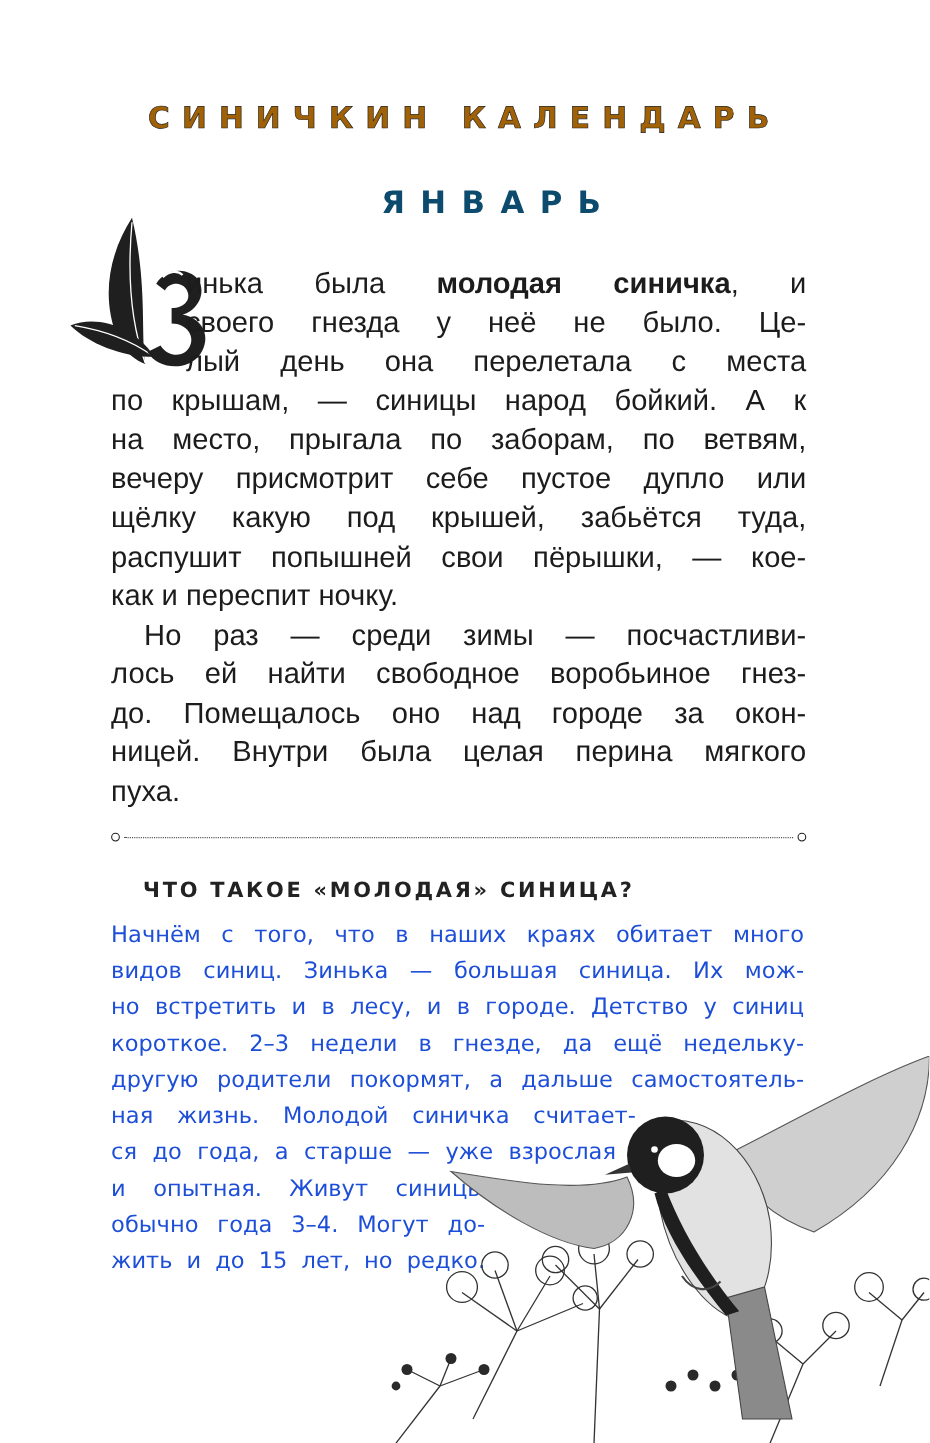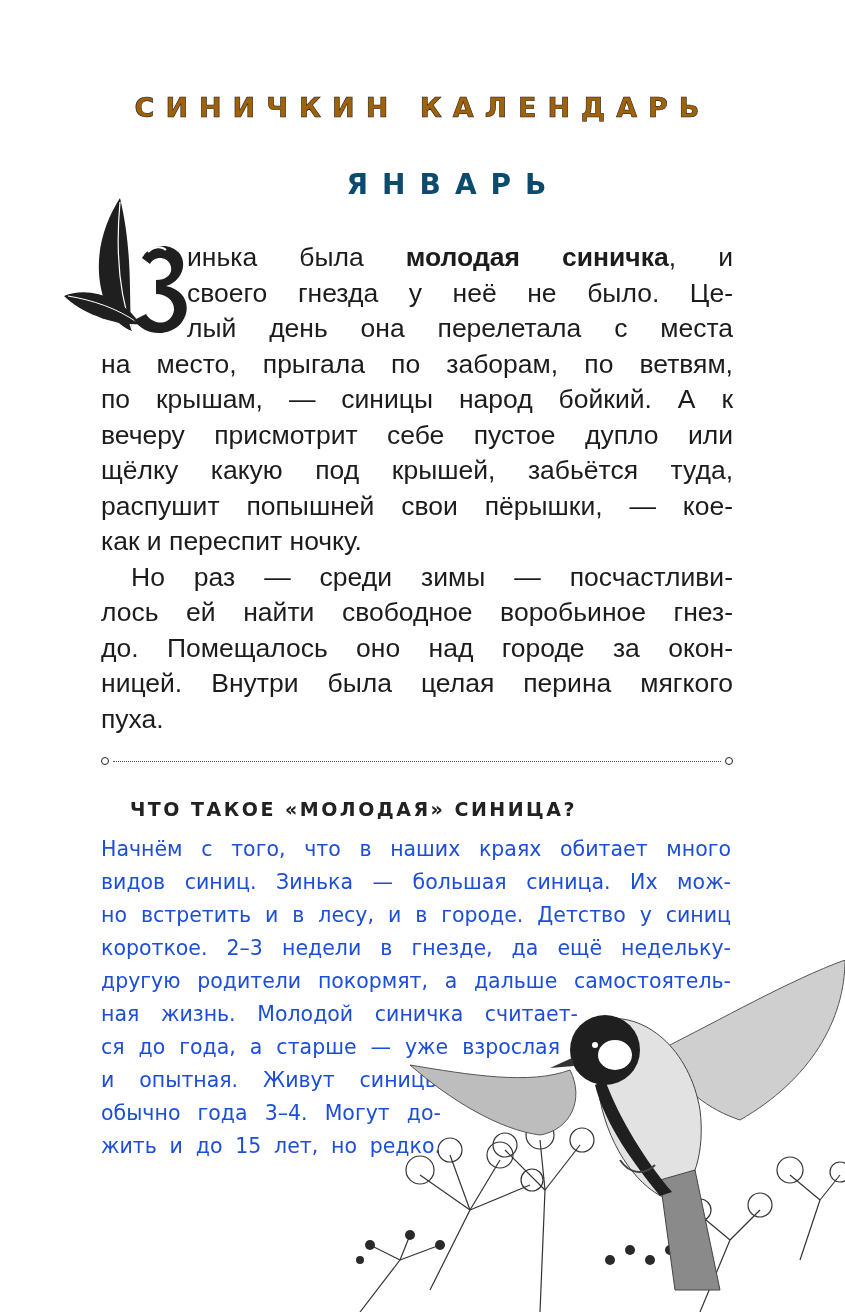--- a/index.html
+++ b/index.html
@@ -18,21 +18,21 @@
       font-family: "DejaVu Sans", sans-serif; font-size: 28px; letter-spacing: 14px;
       font-weight: bold; color: #0c4a6e; padding-left: 31px;
     }
     .story {
       position: absolute; left: 101px; width: 632px; top: 240px;
       font-family: "Liberation Sans", sans-serif; font-size: 26.5px; line-height: 35.5px;
       color: #1c1c1c;
     }
     .line { display: block; white-space: nowrap; text-align: justify; text-align-last: justify; height: 35.5px; }
     .line.last { text-align-last: left; }
-    .line.indent-drop { margin-left: 86px; }
+    .line.indent-drop { margin-left: 68px; }
     .line.para-indent { padding-left: 30px; }
     .story b { font-weight: bold; }
     .dropcap {
       position: absolute; left: 62px; top: 196px; width: 130px; height: 145px;
     }
     .divider {
       position: absolute; left: 101px; top: 756px; width: 632px; height: 10px;
     }
     .divider .dot-l, .divider .dot-r {
       position: absolute; top: 1px; width: 6px; height: 6px; border: 1.5px solid #222; border-radius: 50%;
@@ -78,22 +78,22 @@
   <path d="M6 100 C30 104, 55 112, 76 127" stroke="#fff" stroke-width="1" fill="none"></path>
 
   <path d="M80 62 C88 48, 108 46, 118 58 C126 70, 118 86, 104 90 C124 94, 130 112, 120 126 C108 142, 82 140, 72 124 L84 118 C90 128, 104 130, 110 120 C116 110, 108 98, 94 98 L94 84 C106 84, 112 76, 108 68 C104 60, 92 60, 88 68 Z" fill="#1f1f1f"></path>
   <path d="M86 56 C92 50, 100 50, 104 54" stroke="#fff" stroke-width="2" fill="none"></path>
 </svg>
 
 <div class="story">
   <span class="line indent-drop"><span>инька была </span><b>молодая синичка</b><span>, и</span></span>
   <span class="line indent-drop">своего гнезда у неё не было. Це-</span>
   <span class="line indent-drop">лый день она перелетала с места</span>
+  <span class="line">по крышам, — синицы народ бойкий. А к</span>
   <span class="line">на место, прыгала по заборам, по ветвям,</span>
-  <span class="line">по крышам, — синицы народ бойкий. А к</span>
   <span class="line">вечеру присмотрит себе пустое дупло или</span>
   <span class="line">щёлку какую под крышей, забьётся туда,</span>
   <span class="line">распушит попышней свои пёрышки, — кое-</span>
   <span class="line last">как и переспит ночку.</span>
   <span class="line para-indent">Но раз — среди зимы — посчастливи-</span>
   <span class="line">лось ей найти свободное воробьиное гнез-</span>
   <span class="line">до. Помещалось оно над городе за окон-</span>
   <span class="line">ницей. Внутри была целая перина мягкого</span>
   <span class="line last">пуха.</span>
 </div>

